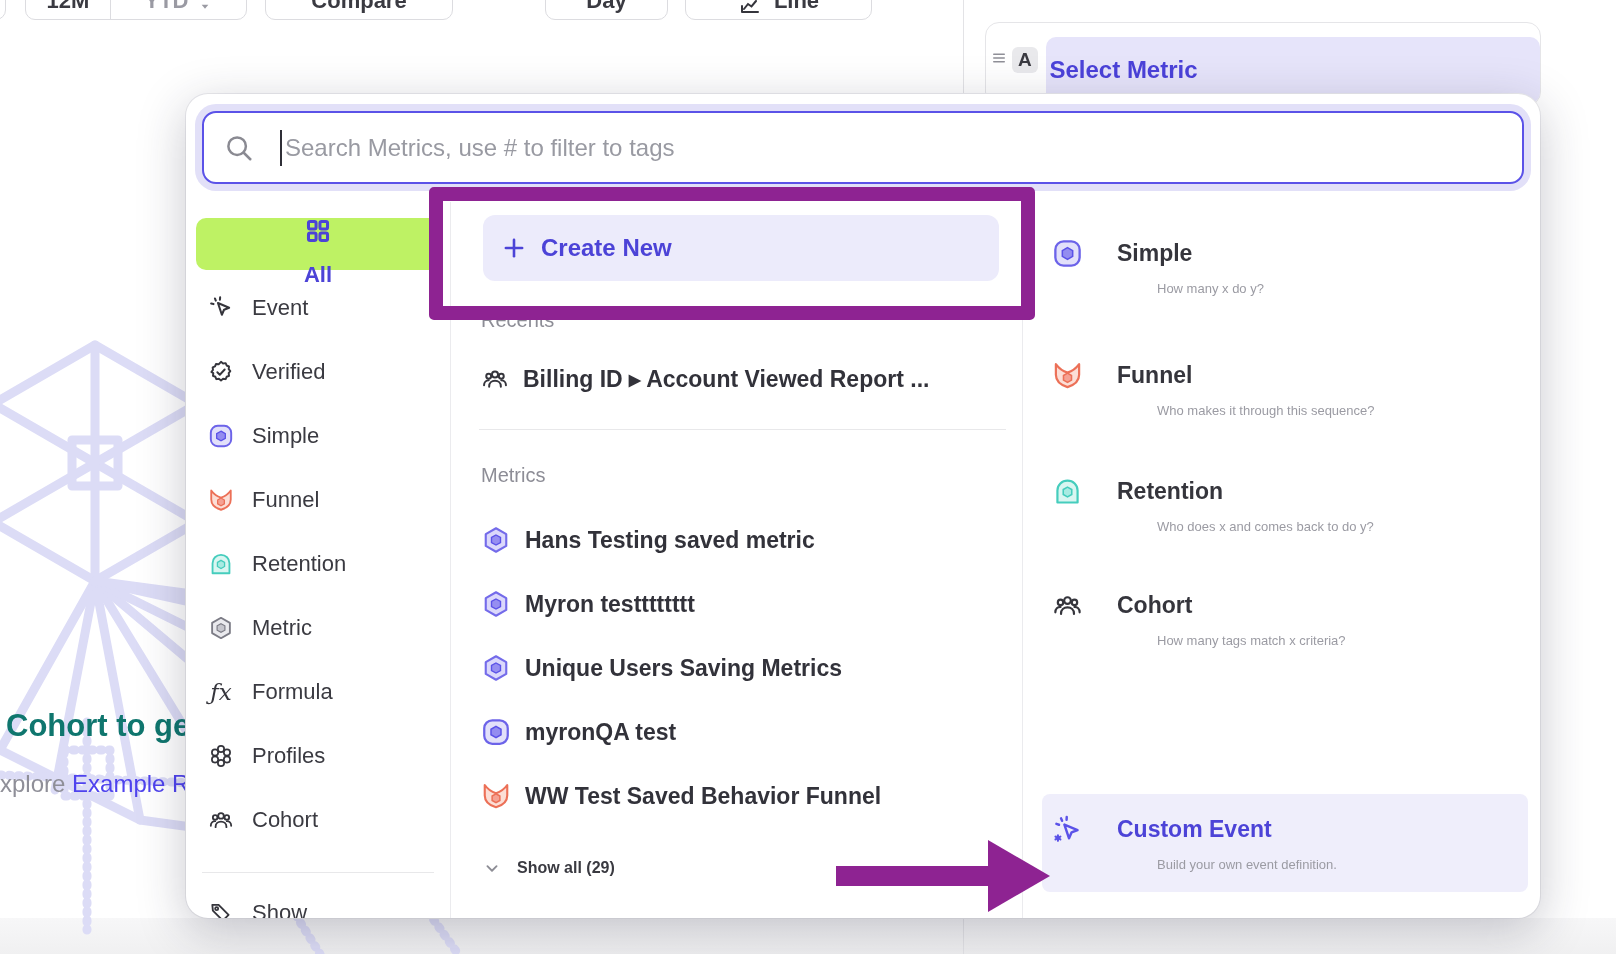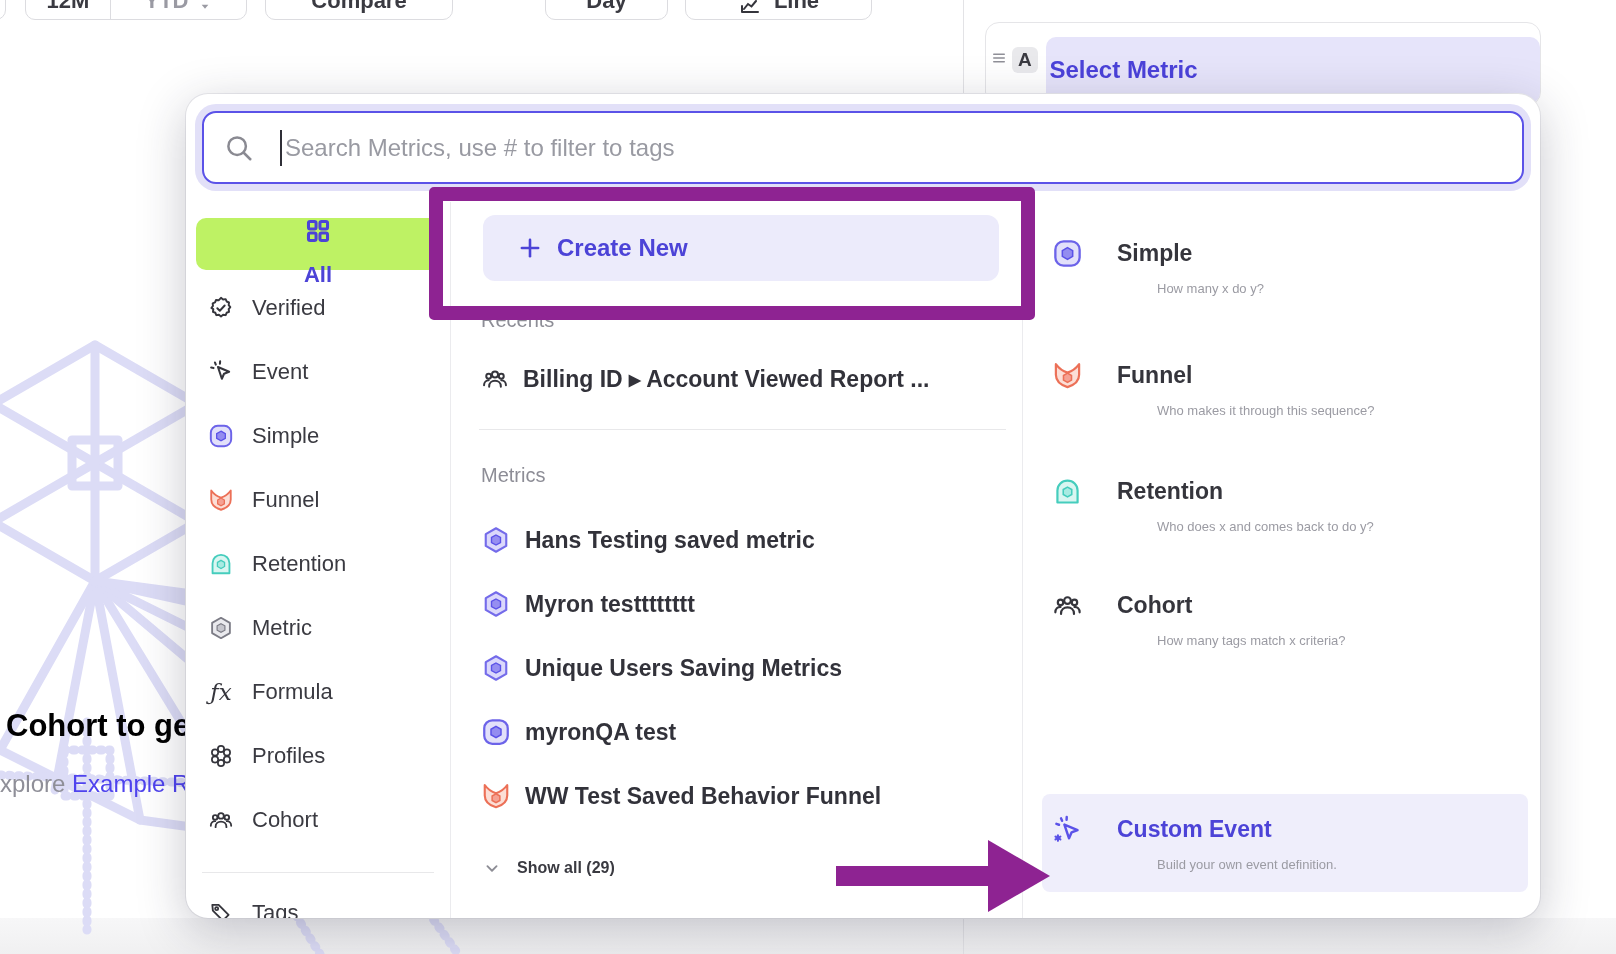--- a/index.html
+++ b/index.html
@@ -6,21 +6,21 @@
   html,body { width:1616px; height:954px; }
   body {
     position:relative; overflow:hidden; background:#ffffff;
     font-family:"Liberation Sans", sans-serif; color:#35353c;
   }
   
   .page-divider { position:absolute; left:963px; top:0; width:1px; height:954px; background:#e3e3e6; z-index:1; }
   .bottom-strip { position:absolute; left:0; top:918px; width:1616px; height:36px;
     background:linear-gradient(#f7f7f8, #f0f0f1); z-index:0; }
   .wireframe { position:absolute; left:0; top:330px; z-index:0; }
-  .bg-heading { position:absolute; left:6px; top:708px; font-size:31px; font-weight:700; color:#000000; white-space:nowrap; z-index:1; }
+  .bg-heading { position:absolute; left:6px; top:708px; font-size:31px; font-weight:700; color:#0f766e; white-space:nowrap; z-index:1; }
   .bg-linkline { position:absolute; left:0; top:770px; font-size:24px; white-space:nowrap; z-index:1; }
   .bg-linkline .gray { color:#8f8f98; }
   .bg-linkline .link { color:#4f43ee; }
   
   .tb { position:absolute; top:-26px; height:46px; background:#fff; border:1px solid #dcdce0; border-radius:10px;
     display:flex; align-items:flex-end; justify-content:center; padding-bottom:5px;
     font-size:22px; font-weight:600; color:#3a3a41; z-index:1; }
   .tb-group { justify-content:flex-start; padding:0; }
   .tb-cell { height:100%; display:flex; align-items:flex-end; justify-content:center; padding-bottom:5px; }
   .tb-sep { width:1px; height:100%; background:#dcdce0; }
@@ -45,21 +45,21 @@
   
   .aside { width:265px; border-right:1px solid #ebebee; padding:16px 10px 0 10px; }
   .side-row { height:52px; margin-bottom:12px; border-radius:10px; display:flex; align-items:center;
     gap:18px; padding:0 12px; font-size:22px; color:#3a3a41; }
   .side-row.active { background:#bef264; color:#4c43d7; font-weight:700;flex-direction:column; }
   .aside-div { border:0; border-top:1px solid #e8e8ea; margin:26px 6px 14px 6px; }
   .fx { font-style:italic; font-family:"DejaVu Serif", serif; font-size:23px; color:#35353c; width:26px; text-align:center; }
   
   .mid { width:572px; border-right:1px solid #ebebee; padding:13px 0 0 30px; }
   .create-new { width:516px; margin-left:2px; height:66px; background:#ecebfb; border-radius:12px;
-    display:flex; align-items:center; gap:14px; padding-left:34px; font-size:24px; font-weight:600; color:#4c43d7; }
+    display:flex; align-items:center; gap:14px; padding-left:18px; font-size:24px; font-weight:600; color:#4c43d7; }
   .section-label { margin-top:26px; font-size:20px; color:#8d8d96; font-weight:500; line-height:26px; }
   .mid-row { margin-top:26px; height:40px; display:flex; align-items:center; gap:14px;
     font-size:23px; font-weight:600; color:#32323a; }
   .mid-div { border:0; border-top:1px solid #e8e8ea; margin:30px 16px 0 -2px; }
   .metric-row { margin-top:20px; height:44px; display:flex; align-items:center; gap:14px;
     font-size:23px; font-weight:600; color:#32323a; }
   .metric-row.first { margin-top:30px; }
   .show-all { margin-top:32px; height:36px; display:flex; align-items:center; gap:14px;
     font-size:16px; font-weight:600; color:#3a3a41; }
   
@@ -179,37 +179,37 @@
               <rect x="3.2" y="3.2" width="7" height="7" rx="1.6"></rect>
               <rect x="13.8" y="3.2" width="7" height="7" rx="1.6"></rect>
               <rect x="3.2" y="13.8" width="7" height="7" rx="1.6"></rect>
               <rect x="13.8" y="13.8" width="7" height="7" rx="1.6"></rect>
             </g>
         </svg>
         <span>All</span>
       </div>
       <div class="side-row">
         <svg class="icon" width="26" height="26" viewBox="0 0 24 24">
-          <g fill="none" stroke="#35353c" stroke-width="1.8" stroke-linejoin="round">
-              <path d="M12 2.6l1.9 1.5 2.4-.3.9 2.2 2.2.9-.3 2.4 1.5 1.9-1.5 1.9.3 2.4-2.2.9-.9 2.2-2.4-.3-1.9 1.5-1.9-1.5-2.4.3-.9-2.2-2.2-.9.3-2.4L3.1 12l1.5-1.9-.3-2.4 2.2-.9.9-2.2 2.4.3z"></path>
-              <path d="M8.6 12.2l2.3 2.3 4.5-4.8" stroke-linecap="round"></path>
-            </g>
-        </svg>
-        <span>Verified</span>
-      </div>
-      <div class="side-row">
-        <svg class="icon" width="26" height="26" viewBox="0 0 24 24">
           <g fill="none" stroke="#35353c" stroke-width="1.9" stroke-linecap="round" stroke-linejoin="round">
               <path d="M9.2 7.4 L19.5 11.8 14.8 13.6 12.8 18.2 Z"></path>
               <path d="M6.4 3.2l.8 2"></path>
               <path d="M2.9 7.8l2.2.6"></path>
               <path d="M11.2 2.2l-.2 2.2"></path>
             </g>
         </svg>
         <span>Event</span>
+      </div>
+      <div class="side-row">
+        <svg class="icon" width="26" height="26" viewBox="0 0 24 24">
+          <g fill="none" stroke="#35353c" stroke-width="1.8" stroke-linejoin="round">
+              <path d="M12 2.6l1.9 1.5 2.4-.3.9 2.2 2.2.9-.3 2.4 1.5 1.9-1.5 1.9.3 2.4-2.2.9-.9 2.2-2.4-.3-1.9 1.5-1.9-1.5-2.4.3-.9-2.2-2.2-.9.3-2.4L3.1 12l1.5-1.9-.3-2.4 2.2-.9.9-2.2 2.4.3z"></path>
+              <path d="M8.6 12.2l2.3 2.3 4.5-4.8" stroke-linecap="round"></path>
+            </g>
+        </svg>
+        <span>Verified</span>
       </div>
       <div class="side-row">
         <svg class="icon" width="26" height="26" viewBox="0 0 24 24">
           <rect x="2.6" y="2.6" width="18.8" height="18.8" rx="6.4" fill="#e2e0fa" stroke="#6c63e9" stroke-width="1.8"></rect>
           <polygon points="12,7.5 16,9.8 16,14.2 12,16.5 8,14.2 8,9.8" fill="#938cf0" stroke="#5b52e8" stroke-width="1.2"></polygon>
         </svg>
         <span>Simple</span>
       </div>
       <div class="side-row">
         <svg class="icon" width="26" height="26" viewBox="0 0 24 24">
@@ -263,21 +263,21 @@
         <span>Cohort</span>
       </div>
       <hr class="aside-div">
       <div class="side-row">
         <svg class="icon" width="26" height="26" viewBox="0 0 24 24">
           <g fill="none" stroke="#35353c" stroke-width="1.7" stroke-linejoin="round">
               <path d="M4 4.5h5.8L19 13.7 13.7 19 4.5 9.8Z"></path>
               <circle cx="8" cy="8" r="1.4"></circle>
             </g>
         </svg>
-        <span>Tags</span>
+        <span>Show</span>
       </div>
     </div>
 
     <div class="mid">
       <div class="create-new">
         <svg class="icon" width="26" height="26" viewBox="0 0 24 24">
           <g stroke="#4c43d7" stroke-width="2.4" stroke-linecap="round">
               <line x1="12" y1="4.5" x2="12" y2="19.5"></line>
               <line x1="4.5" y1="12" x2="19.5" y2="12"></line>
             </g>

